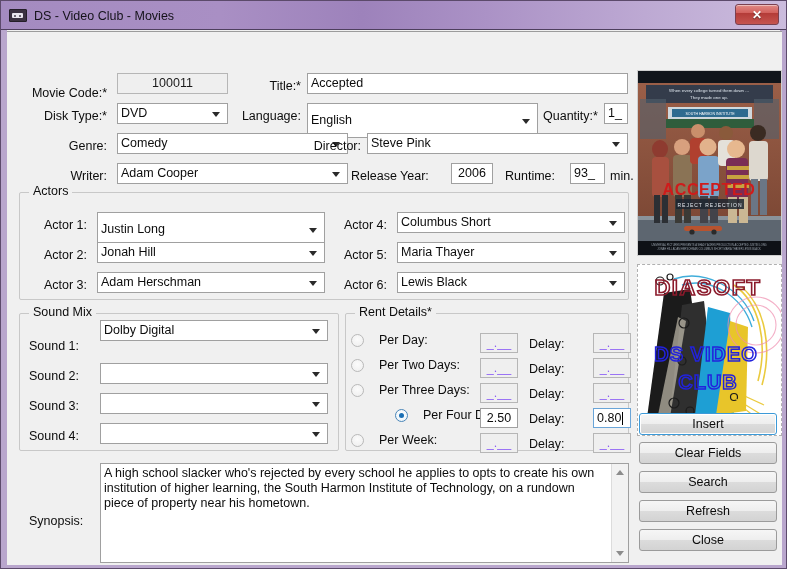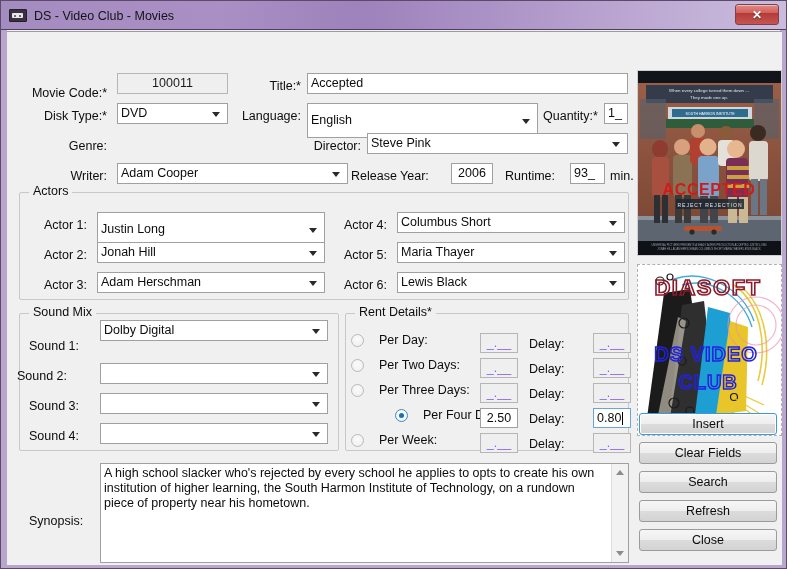--- a/index.html
+++ b/index.html
@@ -331,20 +331,24 @@
     <div class="lbl r" style="left:190px; top:78px; width:104px;">Language:</div>
     <div class="cb" style="left:300px; top:71px; width:231px; height:35px;">
       <span>English</span>
       <span class="arrow"></span>
     </div>
 
     <div class="lbl" style="left:536px; top:78px;text-align:center;">Quantity:*</div>
     <div class="tb" style="left:597px; top:71px; width:24px; height:21px;">1_</div>
 
     <div class="lbl r" style="left:4px; top:108px; width:96px;">Genre:</div>
+    <div class="cb" style="left:110px; top:101px; width:231px; height:21px;">
+      <span>Comedy</span>
+      <span class="arrow"></span>
+    </div>
 
     <div class="lbl r" style="left:270px; top:108px; width:84px;">Director:</div>
     <div class="cb" style="left:360px; top:101px; width:261px; height:21px;">
       <span>Steve Pink</span>
       <span class="arrow"></span>
     </div>
 
     <div class="lbl r" style="left:4px; top:138px; width:96px;">Writer:</div>
     <div class="cb" style="left:110px; top:131px; width:231px; height:21px;">
       <span>Adam Cooper</span>
@@ -401,21 +405,21 @@
     <div class="grp" style="left:12px; top:281px; width:320px; height:138px;">
       <span class="cap">Sound Mix</span>
     </div>
 
     <div class="lbl" style="left:22px; top:308px;">Sound 1:</div>
     <div class="cb" style="left:93px; top:288px; width:228px; height:21px;">
       <span>Dolby Digital</span>
       <span class="arrow"></span>
     </div>
 
-    <div class="lbl" style="left:10px; top:338px;">Sound 2:</div>
+    <div class="lbl" style="left:22px; top:338px;">Sound 2:</div>
     <div class="cb" style="left:93px; top:331px; width:228px; height:21px;">
       <span></span>
       <span class="arrow"></span>
     </div>
 
     <div class="lbl" style="left:22px; top:368px;">Sound 3:</div>
     <div class="cb" style="left:93px; top:361px; width:228px; height:21px;">
       <span></span>
       <span class="arrow"></span>
     </div>

